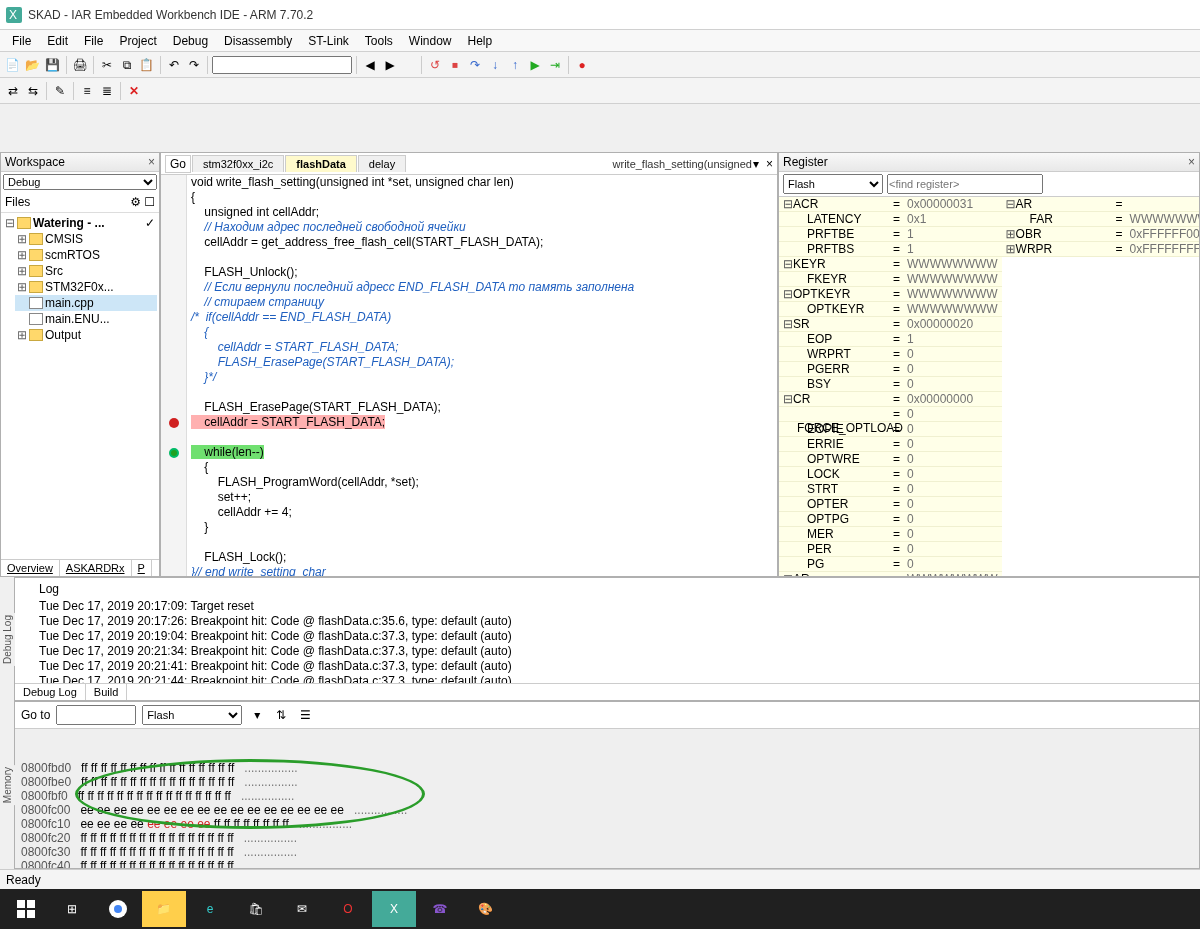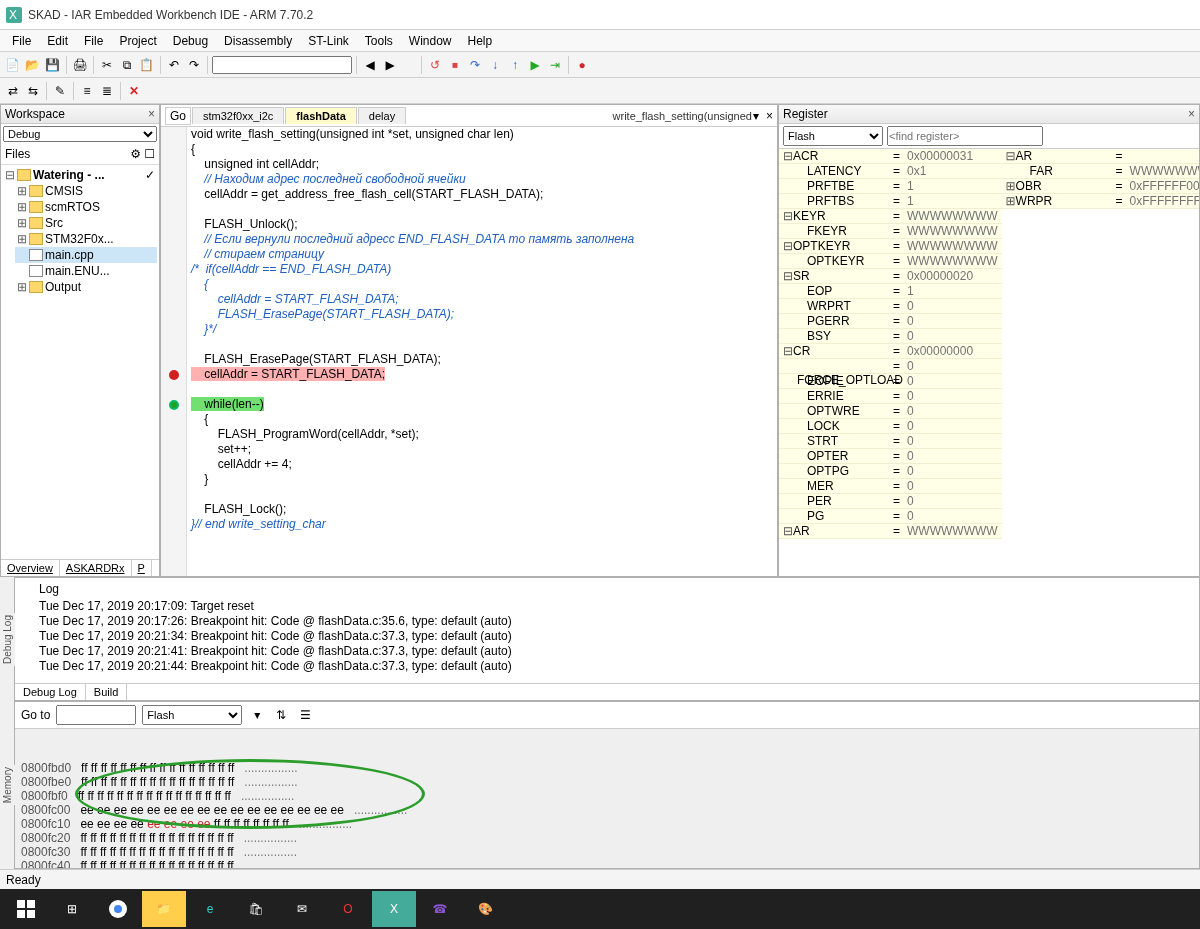--- a/index.html
+++ b/index.html
@@ -6,21 +6,21 @@
 body { background: #f0f0f0; width: 1200px; height: 929px; overflow: hidden; display: flex; flex-direction: column; }
 .titlebar { height: 30px; background: #fff; display: flex; align-items: center; padding: 0 6px; border-bottom: 1px solid #d0d0d0; }
 .titlebar .icon { width: 16px; height: 16px; margin-right: 6px; }
 .titlebar .title { flex: 1; color: #333; }
 .menubar { height: 22px; background: #f8f8f8; display: flex; align-items: center; padding: 0 4px; border-bottom: 1px solid #d0d0d0; }
 .menubar span { padding: 2px 8px; cursor: default; }
 .toolbar { height: 26px; background: #f4f4f4; display: flex; align-items: center; padding: 0 4px; gap: 2px; border-bottom: 1px solid #d0d0d0; }
 .toolbar2 { height: 26px; background: #f4f4f4; display: flex; align-items: center; padding: 0 4px; gap: 2px; border-bottom: 1px solid #d0d0d0; }
 .tb-btn { width: 18px; height: 18px; display: flex; align-items: center; justify-content: center; cursor: pointer; }
 .tb-sep { width: 1px; height: 18px; background: #ccc; margin: 0 2px; }
-.main-area { flex: 1; display: flex; overflow: hidden; }
+.main-area { flex: 1; display: flex; overflow: hidden; margin-top: 48px; }
 .workspace { width: 160px; background: #fff; border: 1px solid #b0b0b0; display: flex; flex-direction: column; }
 .pane-header { background: linear-gradient(#f8f8f8,#e8e8e8); padding: 2px 4px; border-bottom: 1px solid #ccc; display: flex; justify-content: space-between; align-items: center; font-size: 11px; }
 .pane-header .close { cursor: pointer; color: #555; }
 .ws-combo { margin: 2px; width: calc(100% - 4px); font-size: 11px; }
 .ws-files-head { padding: 3px 4px; border-bottom: 1px solid #ddd; font-size: 11px; display: flex; justify-content: space-between; }
 .ws-tree { flex: 1; overflow: auto; padding: 2px; }
 .tree-item { display: flex; align-items: center; padding: 1px 2px; gap: 2px; white-space: nowrap; }
 .tree-item.selected { background: #cde6f7; }
 .tree-item .exp { width: 10px; display: inline-block; text-align: center; color: #666; }
 .tree-item .fi { width: 14px; height: 12px; display: inline-block; }
@@ -438,20 +438,21 @@
 <div class="row-with-gutter">
   <div class="left-gutter">
       <span class="side-label">Debug Log</span>
     </div>
   <div class="bottom1" style="flex:1">
     <div class="log-body">
       <div style="margin-bottom:2px">Log</div>
       <div id="log-lines">
           <div>Tue Dec 17, 2019 20:17:09: Target reset</div>
           <div>Tue Dec 17, 2019 20:17:26: Breakpoint hit: Code @ flashData.c:35.6, type: default (auto)</div>
+          <div>Tue Dec 17, 2019 20:19:04: Breakpoint hit: Code @ flashData.c:37.3, type: default (auto)</div>
           <div>Tue Dec 17, 2019 20:21:34: Breakpoint hit: Code @ flashData.c:37.3, type: default (auto)</div>
           <div>Tue Dec 17, 2019 20:21:41: Breakpoint hit: Code @ flashData.c:37.3, type: default (auto)</div>
           <div>Tue Dec 17, 2019 20:21:44: Breakpoint hit: Code @ flashData.c:37.3, type: default (auto)</div>
         </div>
     </div>
     <div class="bottom-tabs" id="log-tabs">
         <span class="active">Debug Log</span>
         <span>Build</span>
       </div>
   </div>

